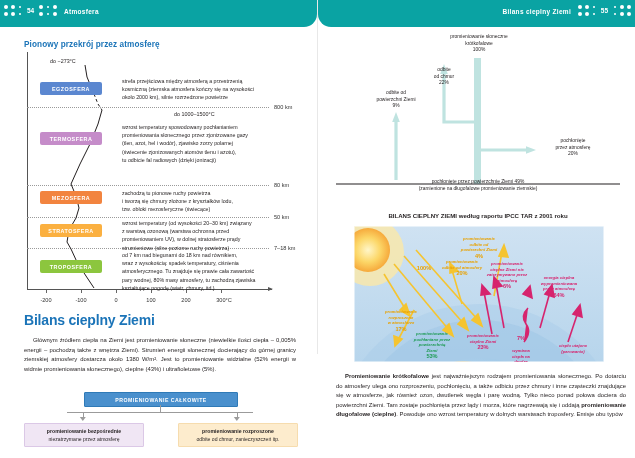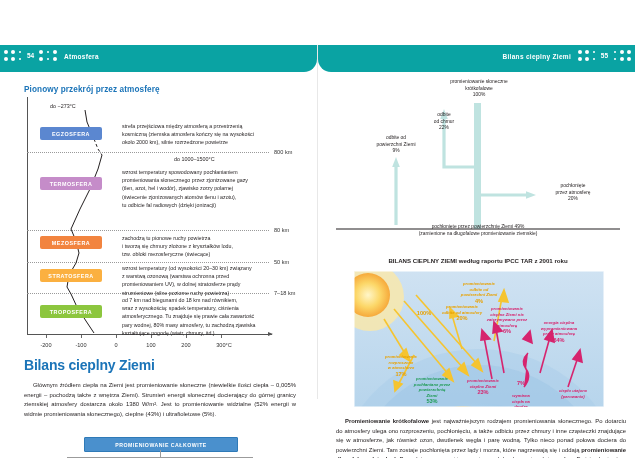--- a/index.html
+++ b/index.html
@@ -7,21 +7,21 @@
     background: #ffffff;
   }
   body {
     width: 635px; height: 458px;
     font-family: "Liberation Sans", sans-serif;
     position: relative;
     overflow: hidden;
     color: #231f20;
   }
   .spread { position: absolute; inset: 0; display: flex; }
-  .page { position: relative; width: 317.5px; height: 354px; background: #fff; margin-top: 45px; }
+  .page { position: relative; width: 317.5px; height: 354px; background: #fff; }
   .page-right { border-left: 1px solid #e8e8e8; }
 
   
   .runhead {
     position: absolute; top: 0; height: 27px; width: 100%;
   }
   .runhead-bar {
     position: absolute; top: 0; height: 27px; background: #0aa3a3;
   }
   .runhead-left .runhead-bar { left: 0; right: 0; border-bottom-right-radius: 13px; }

